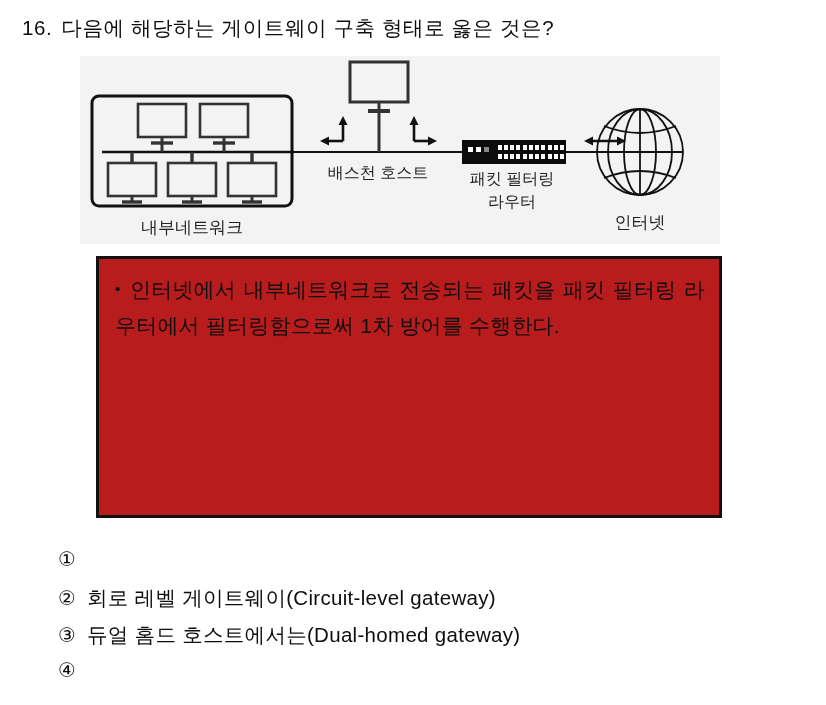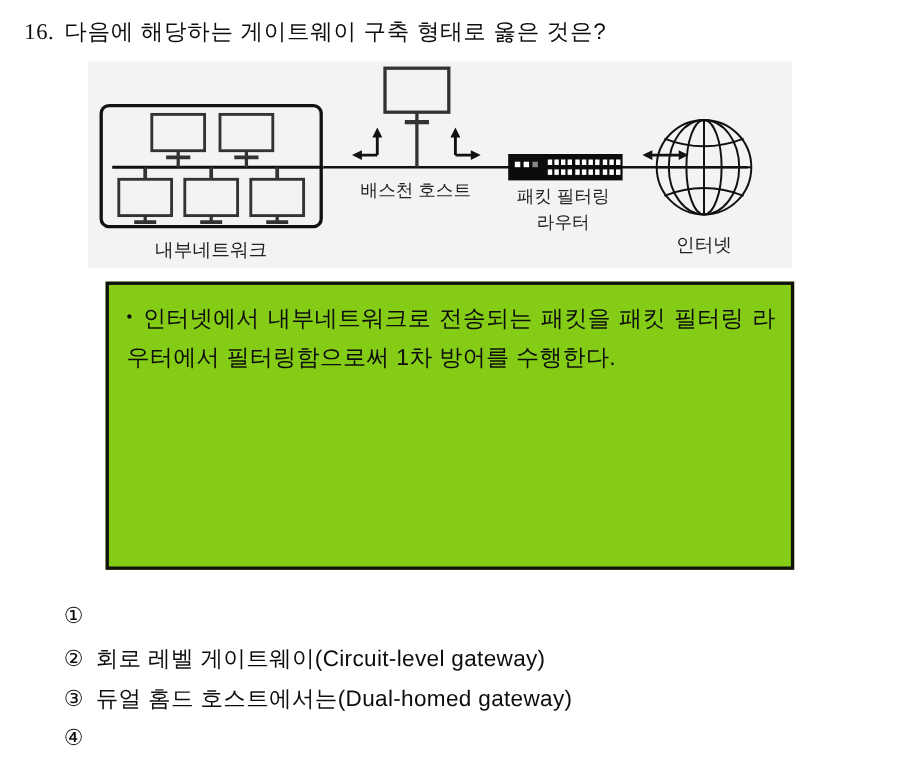--- a/index.html
+++ b/index.html
@@ -21,21 +21,20 @@
   #question-stem {
     position: absolute;
     left: 22px;
     top: 14px;
     font-size: 20.5px;
     letter-spacing: 0.6px;
     white-space: nowrap;
   }
   #question-stem .qnum {
     margin-right: 9px;
-    font-family: Liberation Serif, serif;
   }
 
   
   #figure {
     position: absolute;
     left: 80px;
     top: 56px;
     width: 640px;
     height: 188px;
     background: #f3f3f3;
@@ -44,21 +43,21 @@
 
   
   #statement-box {
     position: absolute;
     left: 96px;
     top: 256px;
     width: 626px;
     height: 262px;
     box-sizing: border-box;
     border: 3px solid #111111;
-    background: #84cc16;
+    background: #b91c1c;
     padding: 12px 14px 8px 16px;
   }
   .statement-item {
     font-size: 21px;
     line-height: 36px;
     letter-spacing: 0.2px;
     text-align: justify;
     text-align-last: left;
     margin: 0;
   }

